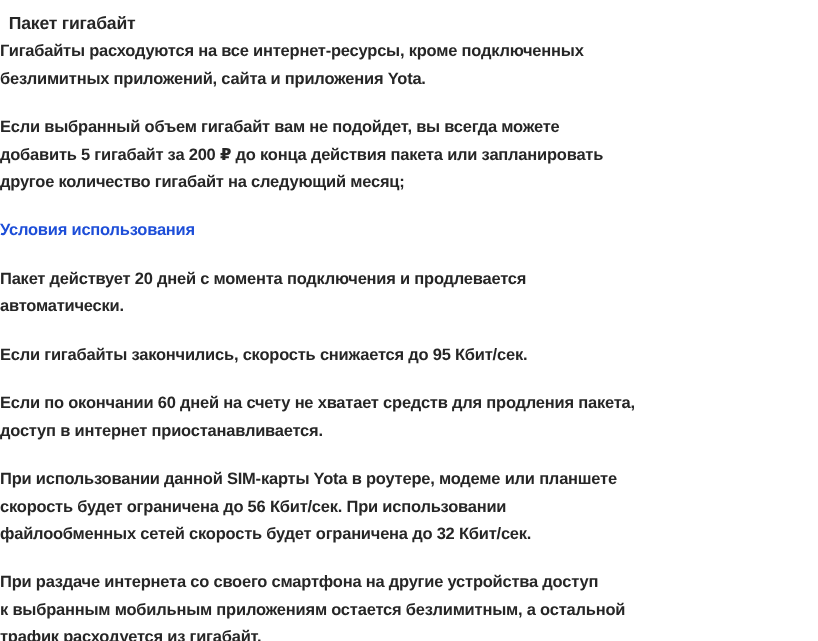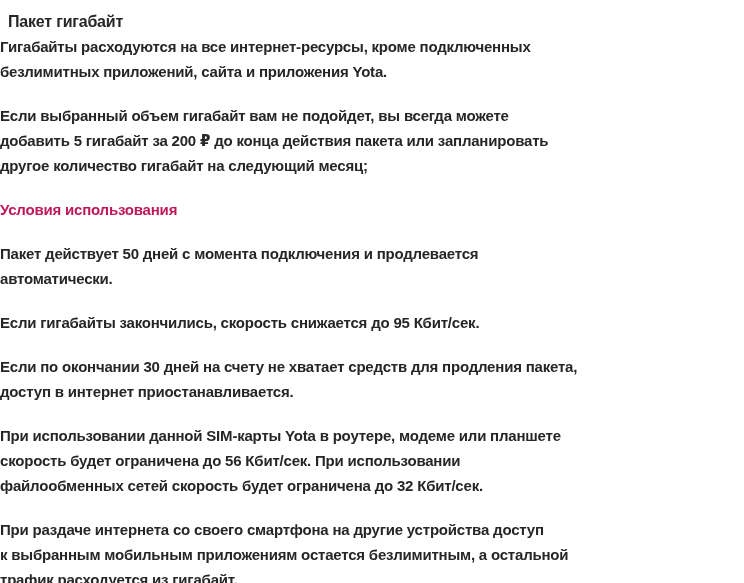--- a/index.html
+++ b/index.html
@@ -42,44 +42,44 @@
   }
   .content-col p {
     margin: 0 0 19px 0;
     font-size: 15px;
     line-height: 25px;
     letter-spacing: -0.2px;
     white-space: pre-line;
     color: #262626;
   }
   .content-col p.subheading {
-    color: #be185d;
+    color: #1d4ed8;
   }
   .content-col p:last-child {
     margin-bottom: 0;
   }
 </style>
 </head>
 <body>
 
 <div class="layout">
   <div class="label-col">
     <h2 class="section-title">Пакет гигабайт</h2>
   </div>
   <div class="content-col">
     <p>Гигабайты расходуются на все интернет-ресурсы, кроме подключенных
 безлимитных приложений, сайта и приложения Yota.</p>
     <p>Если выбранный объем гигабайт вам не подойдет, вы всегда можете
 добавить 5 гигабайт за 200 ₽ до конца действия пакета или запланировать
 другое количество гигабайт на следующий месяц;</p>
     <p class="subheading">Условия использования</p>
-    <p>Пакет действует 50 дней с момента подключения и продлевается
+    <p>Пакет действует 20 дней с момента подключения и продлевается
 автоматически.</p>
     <p>Если гигабайты закончились, скорость снижается до 95 Кбит/сек.</p>
-    <p>Если по окончании 30 дней на счету не хватает средств для продления пакета,
+    <p>Если по окончании 60 дней на счету не хватает средств для продления пакета,
 доступ в интернет приостанавливается.</p>
     <p>При использовании данной SIM-карты Yota в роутере, модеме или планшете
 скорость будет ограничена до 56 Кбит/сек. При использовании
 файлообменных сетей скорость будет ограничена до 32 Кбит/сек.</p>
     <p>При раздаче интернета со своего смартфона на другие устройства доступ
 к выбранным мобильным приложениям остается безлимитным, а остальной
 трафик расходуется из гигабайт.</p>
   </div>
 </div>
 

